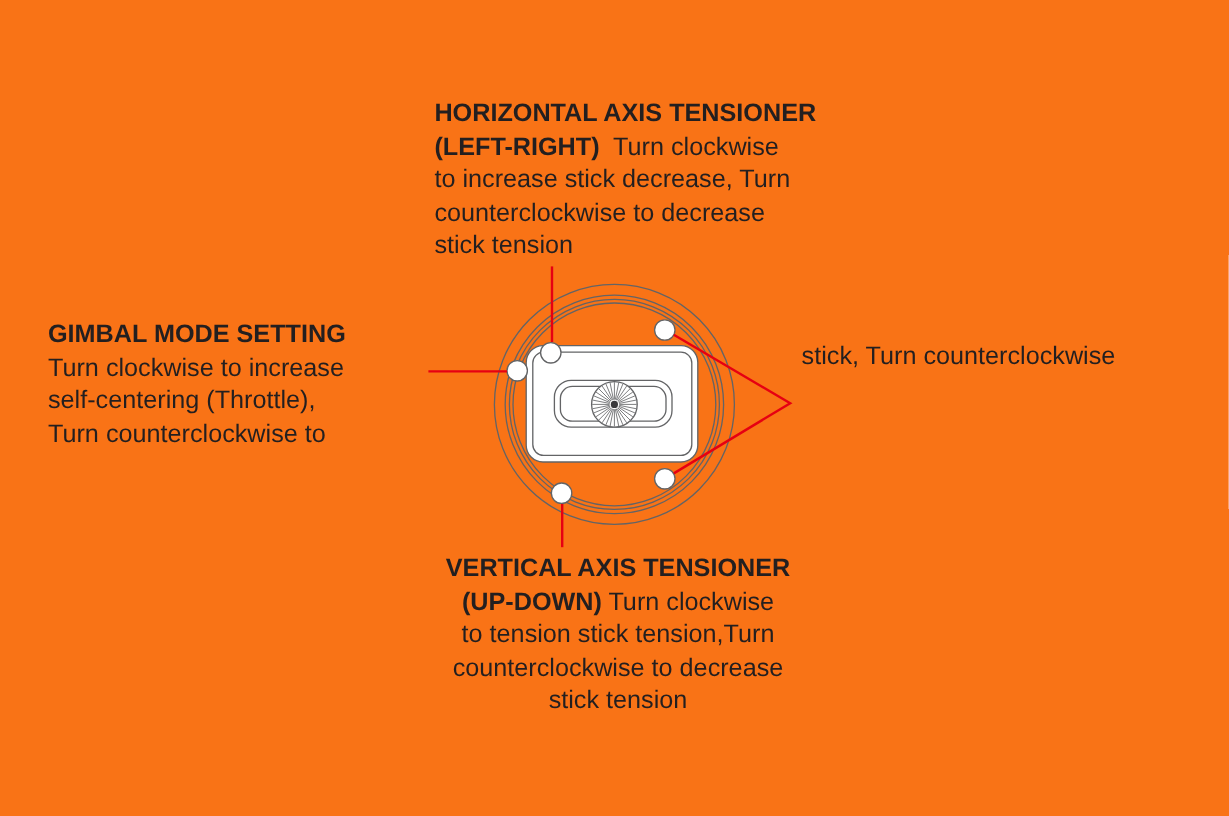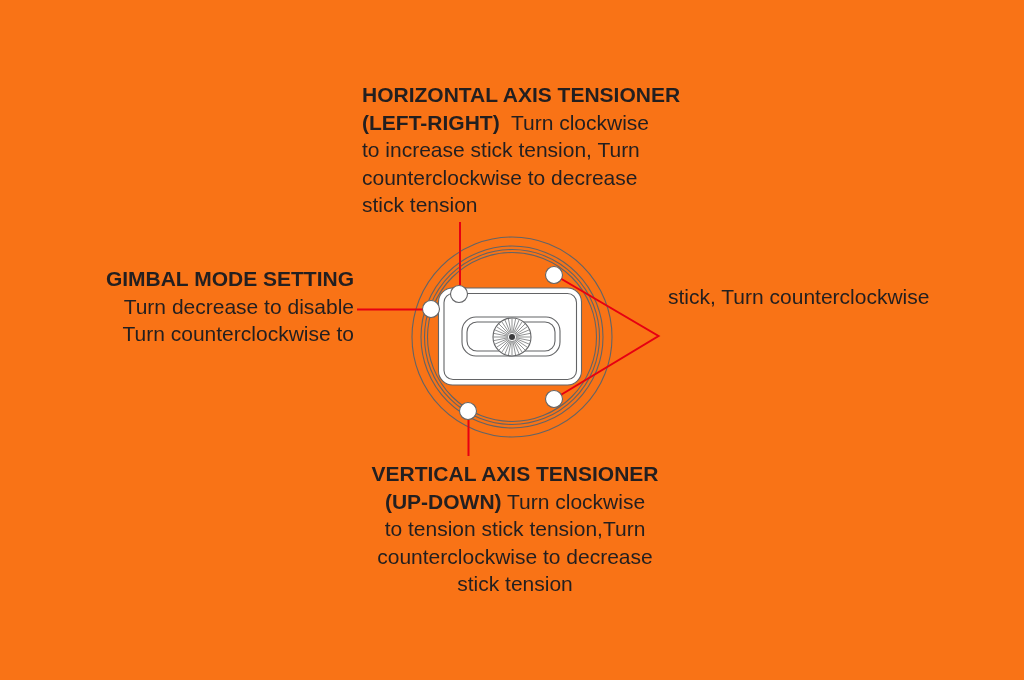--- a/index.html
+++ b/index.html
@@ -2,21 +2,21 @@
 <html><head>
 <meta charset="utf-8">
 <style>
   html,body{margin:0;padding:0;background:#fff;}
   #page{position:relative;width:1024px;height:680px;background:#f97316;overflow:hidden;
         font-family:Liberation Sans, sans-serif;color:#231f20;}
   .callout{position:absolute;font-size:21px;line-height:27.5px;}
   .callout .line{white-space:pre;}
   .callout .b{font-weight:700;}
   #co-top{left:362px;top:81px;width:310px;text-align:left;}
-  #co-left{left:40px;top:265px;width:314px;text-align:right;}
+  #co-left{left:40px;top:265px;width:314px;}
   #co-right{left:668px;top:283px;width:305px;text-align:left;}
   #co-bottom{left:360px;top:460px;width:310px;text-align:center;}
   #diagram-svg{position:absolute;left:0;top:0;}
 </style>
 </head>
 <body>
 
 <div id="page">
 
   <svg id="diagram-svg" width="1024" height="680" viewBox="0 0 1024 680">
@@ -81,28 +81,29 @@
       <line x1="460" y1="222" x2="460" y2="285"></line>
       <line x1="357" y1="309.5" x2="422.5" y2="309.5"></line>
       <polyline points="561.5,279 658.5,336 561.5,394.5"></polyline>
       <line x1="468.5" y1="420" x2="468.5" y2="456"></line>
     </g>
   </svg>
 
   <div id="co-top" class="callout">
     <div class="line"><span class="b">HORIZONTAL AXIS TENSIONER</span><span></span></div>
     <div class="line"><span class="b">(LEFT-RIGHT)</span><span>  Turn clockwise</span></div>
-    <div class="line"><span class="b"></span><span>to increase stick tension, Turn</span></div>
+    <div class="line"><span class="b"></span><span>to increase stick decrease, Turn</span></div>
     <div class="line"><span class="b"></span><span>counterclockwise to decrease</span></div>
     <div class="line"><span class="b"></span><span>stick tension</span></div>
   </div>
 
   <div id="co-left" class="callout">
     <div class="line"><span class="b">GIMBAL MODE SETTING</span><span></span></div>
-    <div class="line"><span class="b"></span><span>Turn decrease to disable</span></div>
+    <div class="line"><span class="b"></span><span>Turn clockwise to increase</span></div>
+    <div class="line"><span class="b"></span><span>self-centering (Throttle),</span></div>
     <div class="line"><span class="b"></span><span>Turn counterclockwise to</span></div>
   </div>
 
   <div id="co-right" class="callout">
     <div class="line"><span class="b"></span><span>stick, Turn counterclockwise</span></div>
   </div>
 
   <div id="co-bottom" class="callout">
     <div class="line"><span class="b">VERTICAL AXIS TENSIONER</span><span></span></div>
     <div class="line"><span class="b">(UP-DOWN)</span><span> Turn clockwise</span></div>

